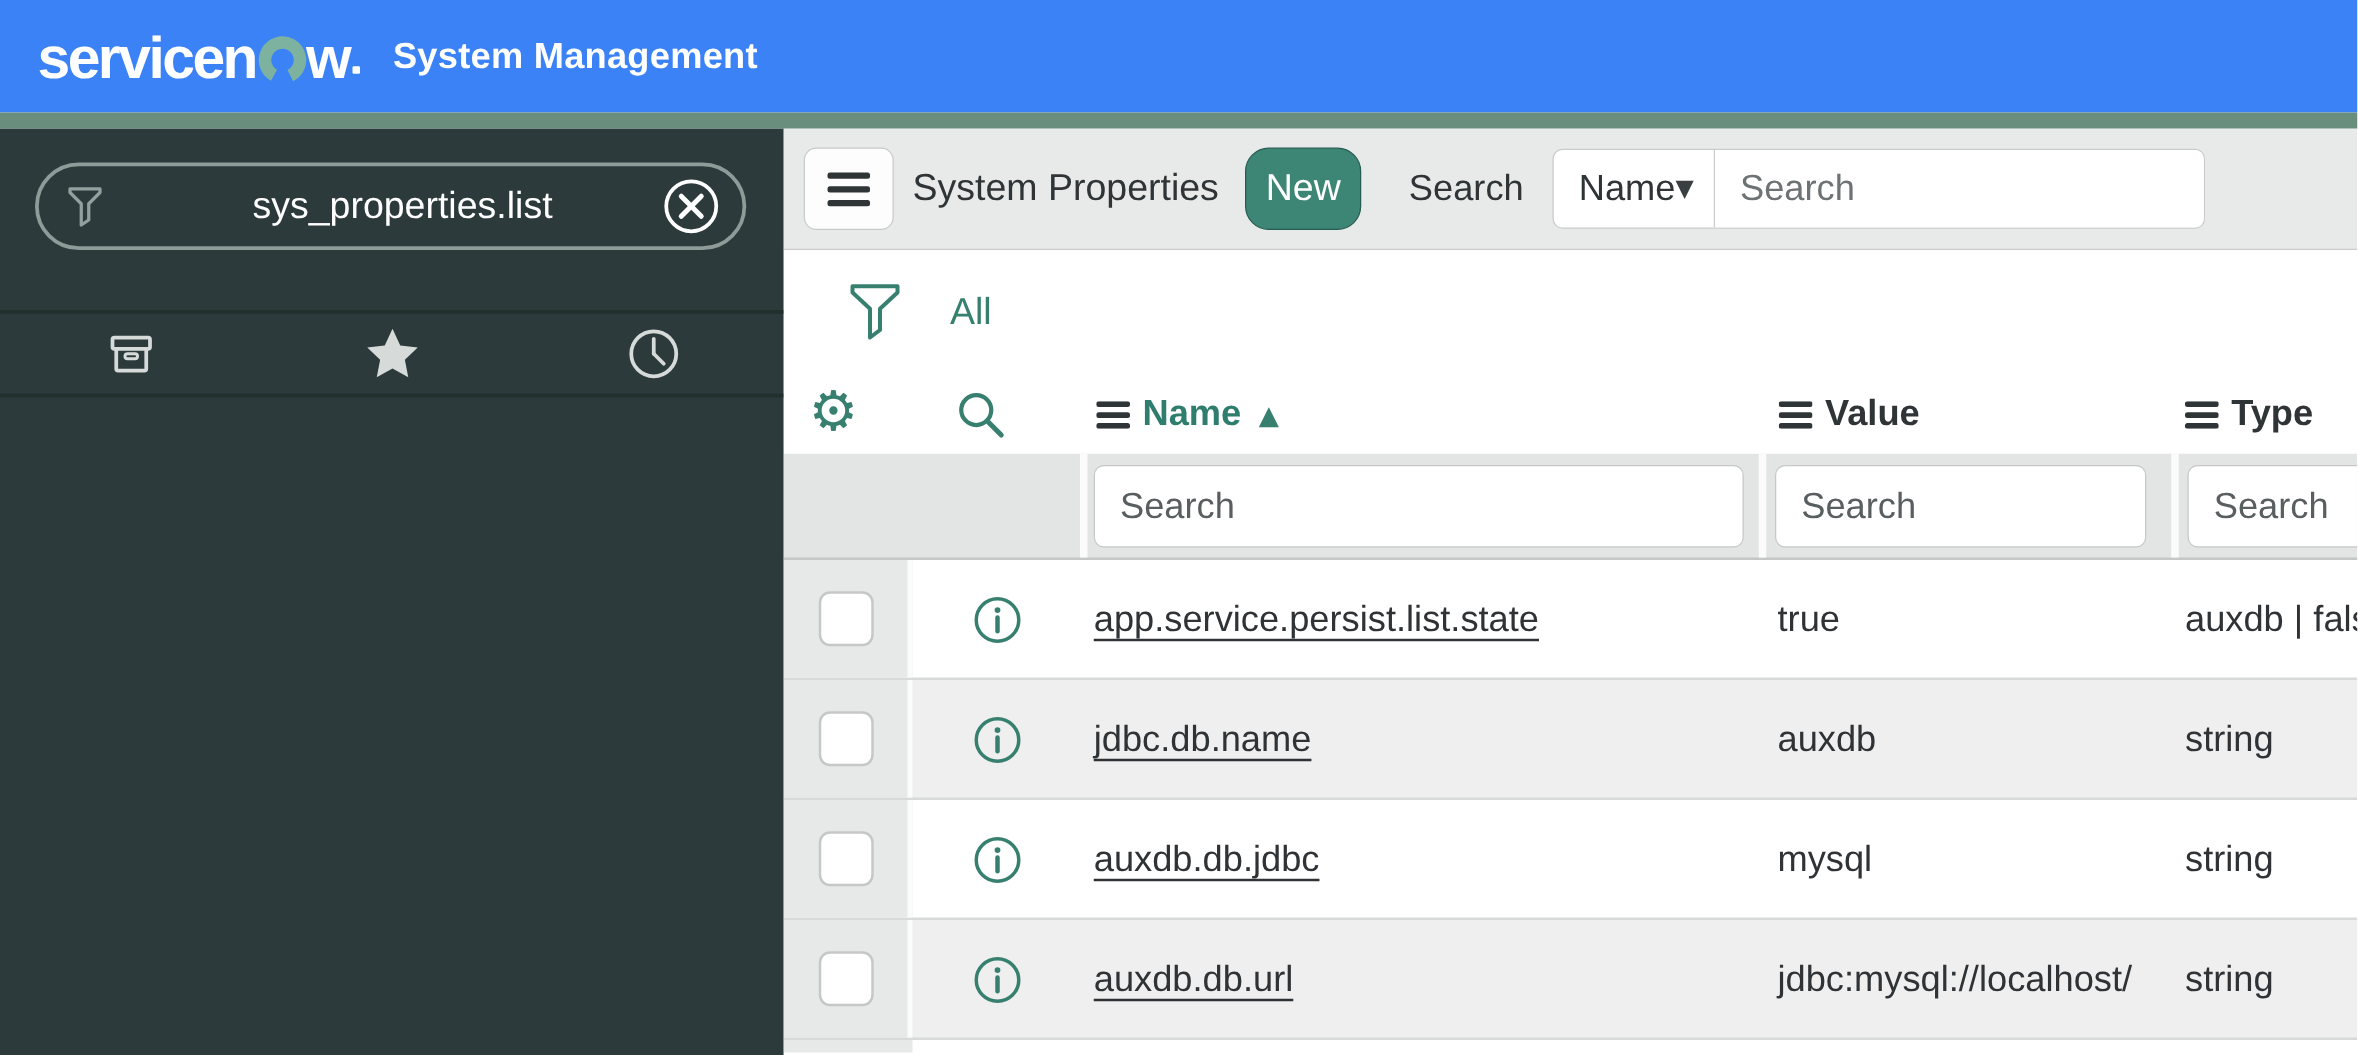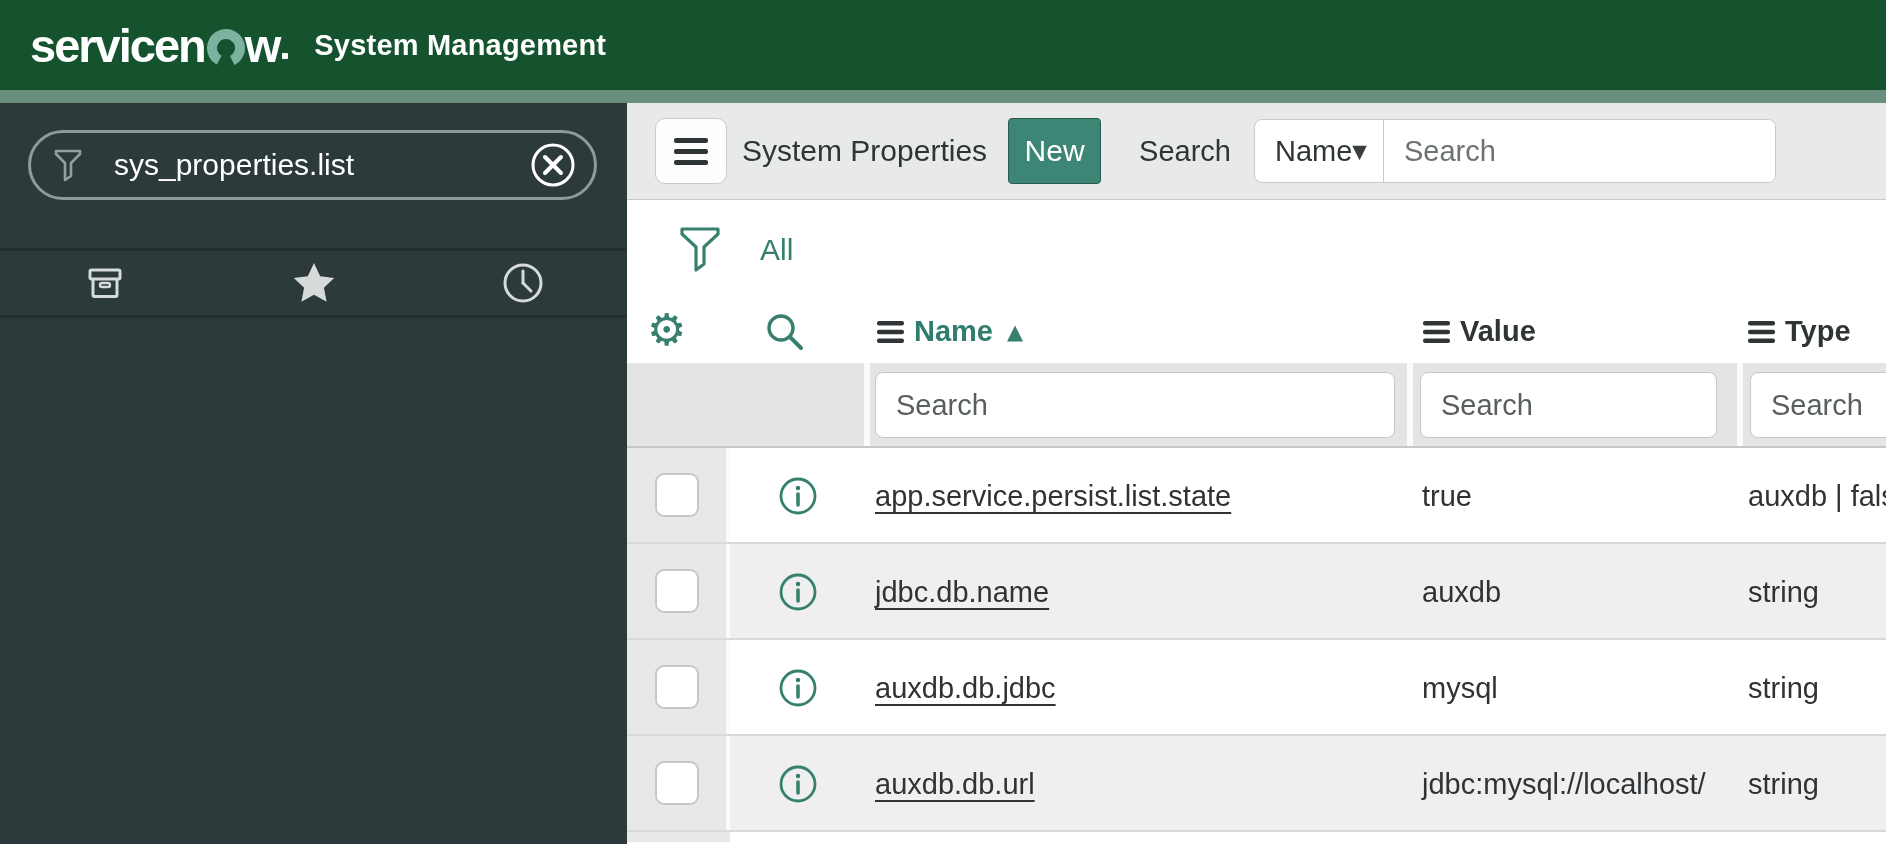--- a/index.html
+++ b/index.html
@@ -2,54 +2,54 @@
 <html><head>
 <meta charset="utf-8">
 <style>
   * { margin:0; padding:0; box-sizing:border-box; }
   html,body { width:1886px; height:844px; overflow:hidden; }
   body { font-family:"Liberation Sans", sans-serif; color:#2f3436; background:#fff; }
 
   .app { width:1886px; height:844px; position:relative; overflow:hidden; }
 
   
-  .top-header { height:90px; background:#14532d; display:flex; align-items:center; padding-left:30px; }
+  .top-header { height:90px; background:#3b82f6; display:flex; align-items:center; padding-left:30px; }
   .logo { display:flex; align-items:center; }
   .logo-text { font-size:47px; font-weight:700; color:#ffffff; letter-spacing:-2px; }
   .logo-o { width:40px; height:40px; margin:6px -1px 0 1px; }
   .logo-tm { width:6px; height:6px; background:#fff; border-radius:1px; align-self:flex-end; margin:0 0 14px 3px; }
   .product-name { color:#ffffff; font-size:29px; font-weight:600; margin-left:26px; letter-spacing:0.2px; }
   .green-strip { height:13px; background:#6a8e7d; }
 
   
   .content { display:flex; height:741px; }
 
   
   .sidebar { width:627px; background:#2c3a3c; position:relative; flex:none; }
   .nav-filter-pill { position:absolute; top:27px; left:28px; right:30px; height:70px;
     border:3px solid #8e9b99; border-radius:36px; display:flex; align-items:center; padding:0 18px 0 22px; }
   .nav-filter-pill input { flex:1; background:transparent; border:none; outline:none;
-    color:#ffffff; font-size:30px; font-family:"Liberation Sans",sans-serif; margin-left:31px; }
+    color:#ffffff; font-size:30px; font-family:"Liberation Sans",sans-serif; margin-left:31px;text-align:center; }
   .pill-funnel { flex:none; }
   .pill-clear { flex:none; cursor:pointer; display:flex; }
   .sidebar-tabs { position:absolute; top:145px; left:0; right:0; height:70px;
     border-top:3px solid #222f2d; border-bottom:3px solid #222f2d; display:flex; align-items:center; }
   .side-tab { flex:1; display:flex; justify-content:center; align-items:center; cursor:pointer; }
 
   
   .main { flex:1; position:relative; background:#ffffff; overflow:hidden; }
 
   .list-header { height:97px; background:#e8eaea; border-bottom:1px solid #c9cbcb;
-    display:flex; align-items:center; padding-left:28px; }
+    display:flex; align-items:center; padding-left:16px; }
   .menu-btn { width:72px; height:66px; background:#fdfdfd; border:1px solid #c8caca; border-radius:10px;
     display:flex; flex-direction:column; justify-content:center; align-items:center; gap:6px; cursor:pointer; flex:none; }
   .menu-btn .bar { width:34px; height:5px; background:#2f3436; border-radius:2px; }
   .list-title { font-size:30px; font-weight:500; color:#2f3436; margin-left:15px; }
   .new-btn { margin-left:21px; width:93px; height:66px; background:#3d8575; border:1px solid #275c51;
-    border-radius:4px; color:#ffffff; font-size:30px; display:flex; align-items:center; justify-content:center; cursor:pointer; flex:none; }
+    border-radius:19px; color:#ffffff; font-size:30px; display:flex; align-items:center; justify-content:center; cursor:pointer; flex:none; }
   .search-label { margin-left:38px; font-size:29px; color:#2f3436; }
   .search-combo { margin-left:23px; width:522px; height:64px; background:#ffffff; border:1px solid #c9cbcb;
     border-radius:8px; display:flex; overflow:hidden; flex:none; }
   .field-select { width:194px; border-right:1px solid #c9cbcb; display:flex; align-items:center;
     padding:0 16px 0 20px; cursor:pointer; }
   .field-select .sel-text { font-size:29px; color:#2f3436; flex:1; }
   .caret { font-family:"DejaVu Sans",sans-serif; font-size:19px; color:#3a3f41; }
   .search-combo input { flex:1; border:none; outline:none; font-size:29px; padding:0 20px;
     font-family:"Liberation Sans",sans-serif; color:#2f3436; }
   .search-combo input::placeholder { color:#6d7274; opacity:1; }

